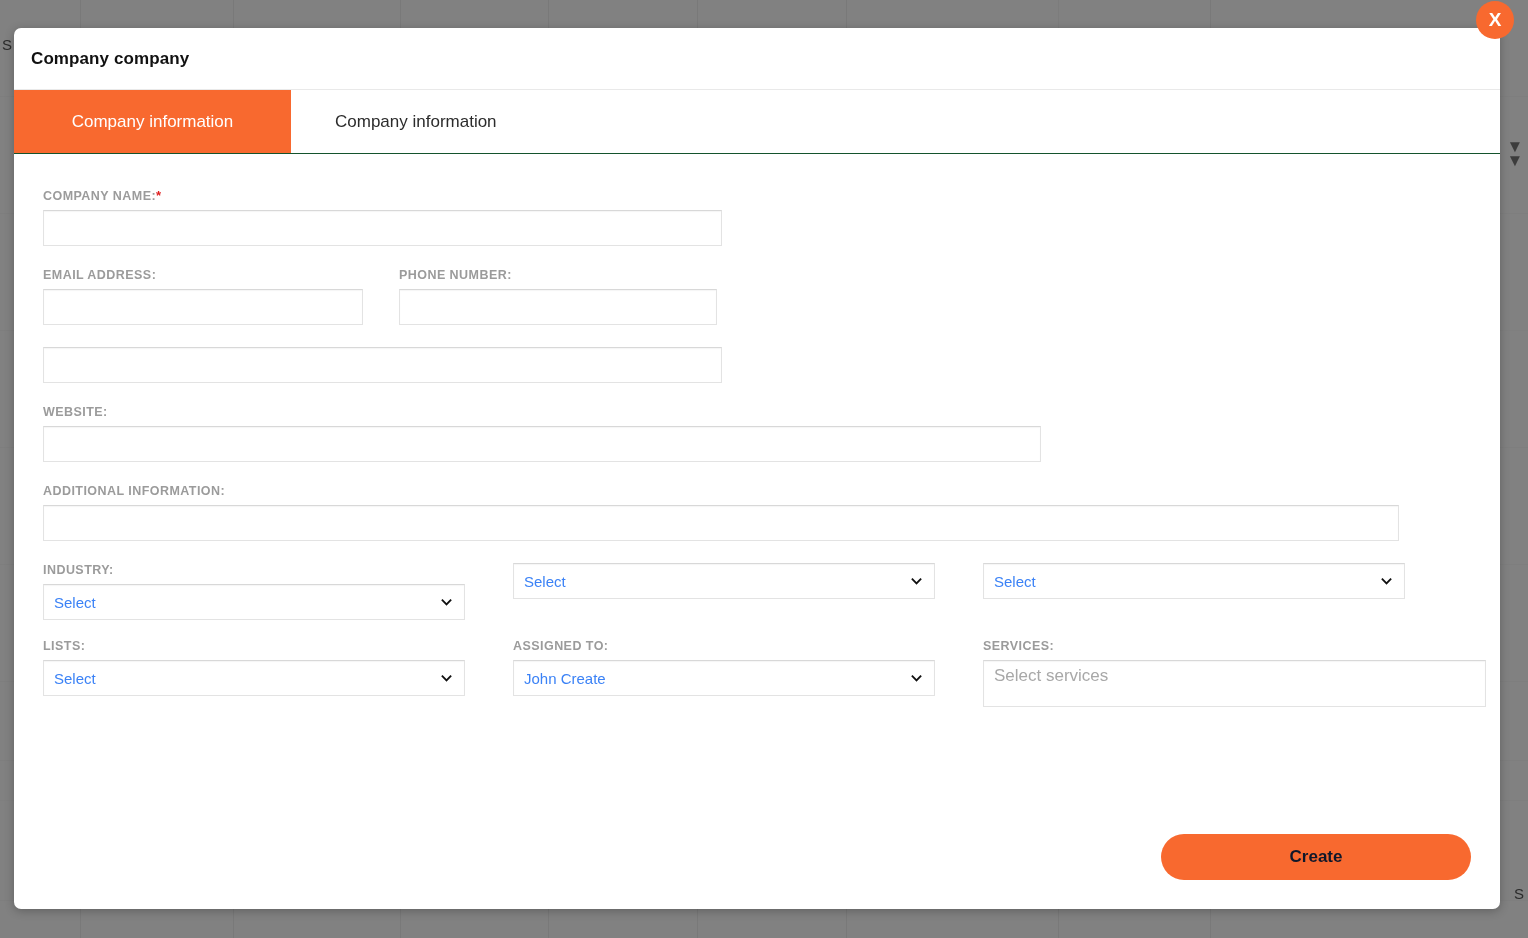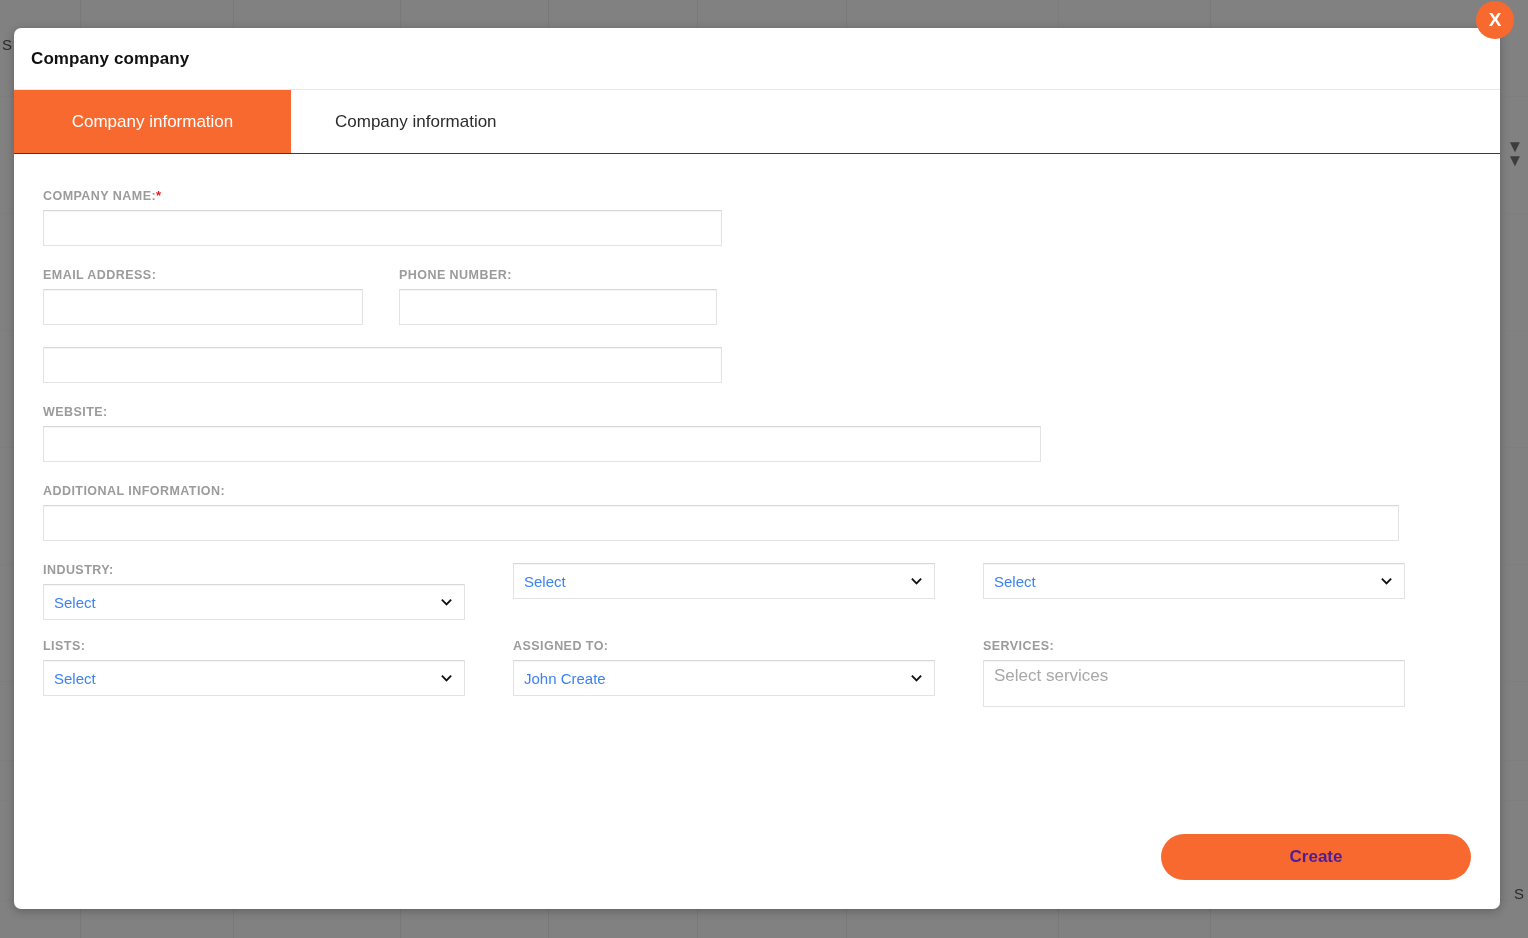--- a/index.html
+++ b/index.html
@@ -210,21 +210,21 @@
     right: 11px;
     top: 50%;
     transform: translateY(-50%);
     width: 13px;
     height: 13px;
     pointer-events: none;
   }
 
   .services-box {
     height: 47px;
-    width: 422px;
+    width: 503px;
     background: #fff;
     border: 1px solid #e3e3e3;
     border-top-color: #d8d8d8;
     box-shadow: inset 0 1px 1px rgba(0,0,0,.04);
     box-sizing: border-box;
     display: flex;
     align-items: flex-start;
     padding: 5px 10px;
     font-size: 17px;
     color: #a8a8a8;
@@ -242,21 +242,21 @@
     align-items: center;
     justify-content: flex-end;
     padding-right: 29px;
     box-sizing: border-box;
   }
   #create-button {
     width: 310px;
     height: 46px;
     border-radius: 23px;
     background: #f8692f;
-    color: #4c1d95;
+    color: #0f172a;
     font-size: 17px;
     font-weight: bold;
     border: none;
     cursor: pointer;
     font-family: "Liberation Sans", sans-serif;
     margin-top: 15px;
   }
 </style>
 </head>
 <body>

